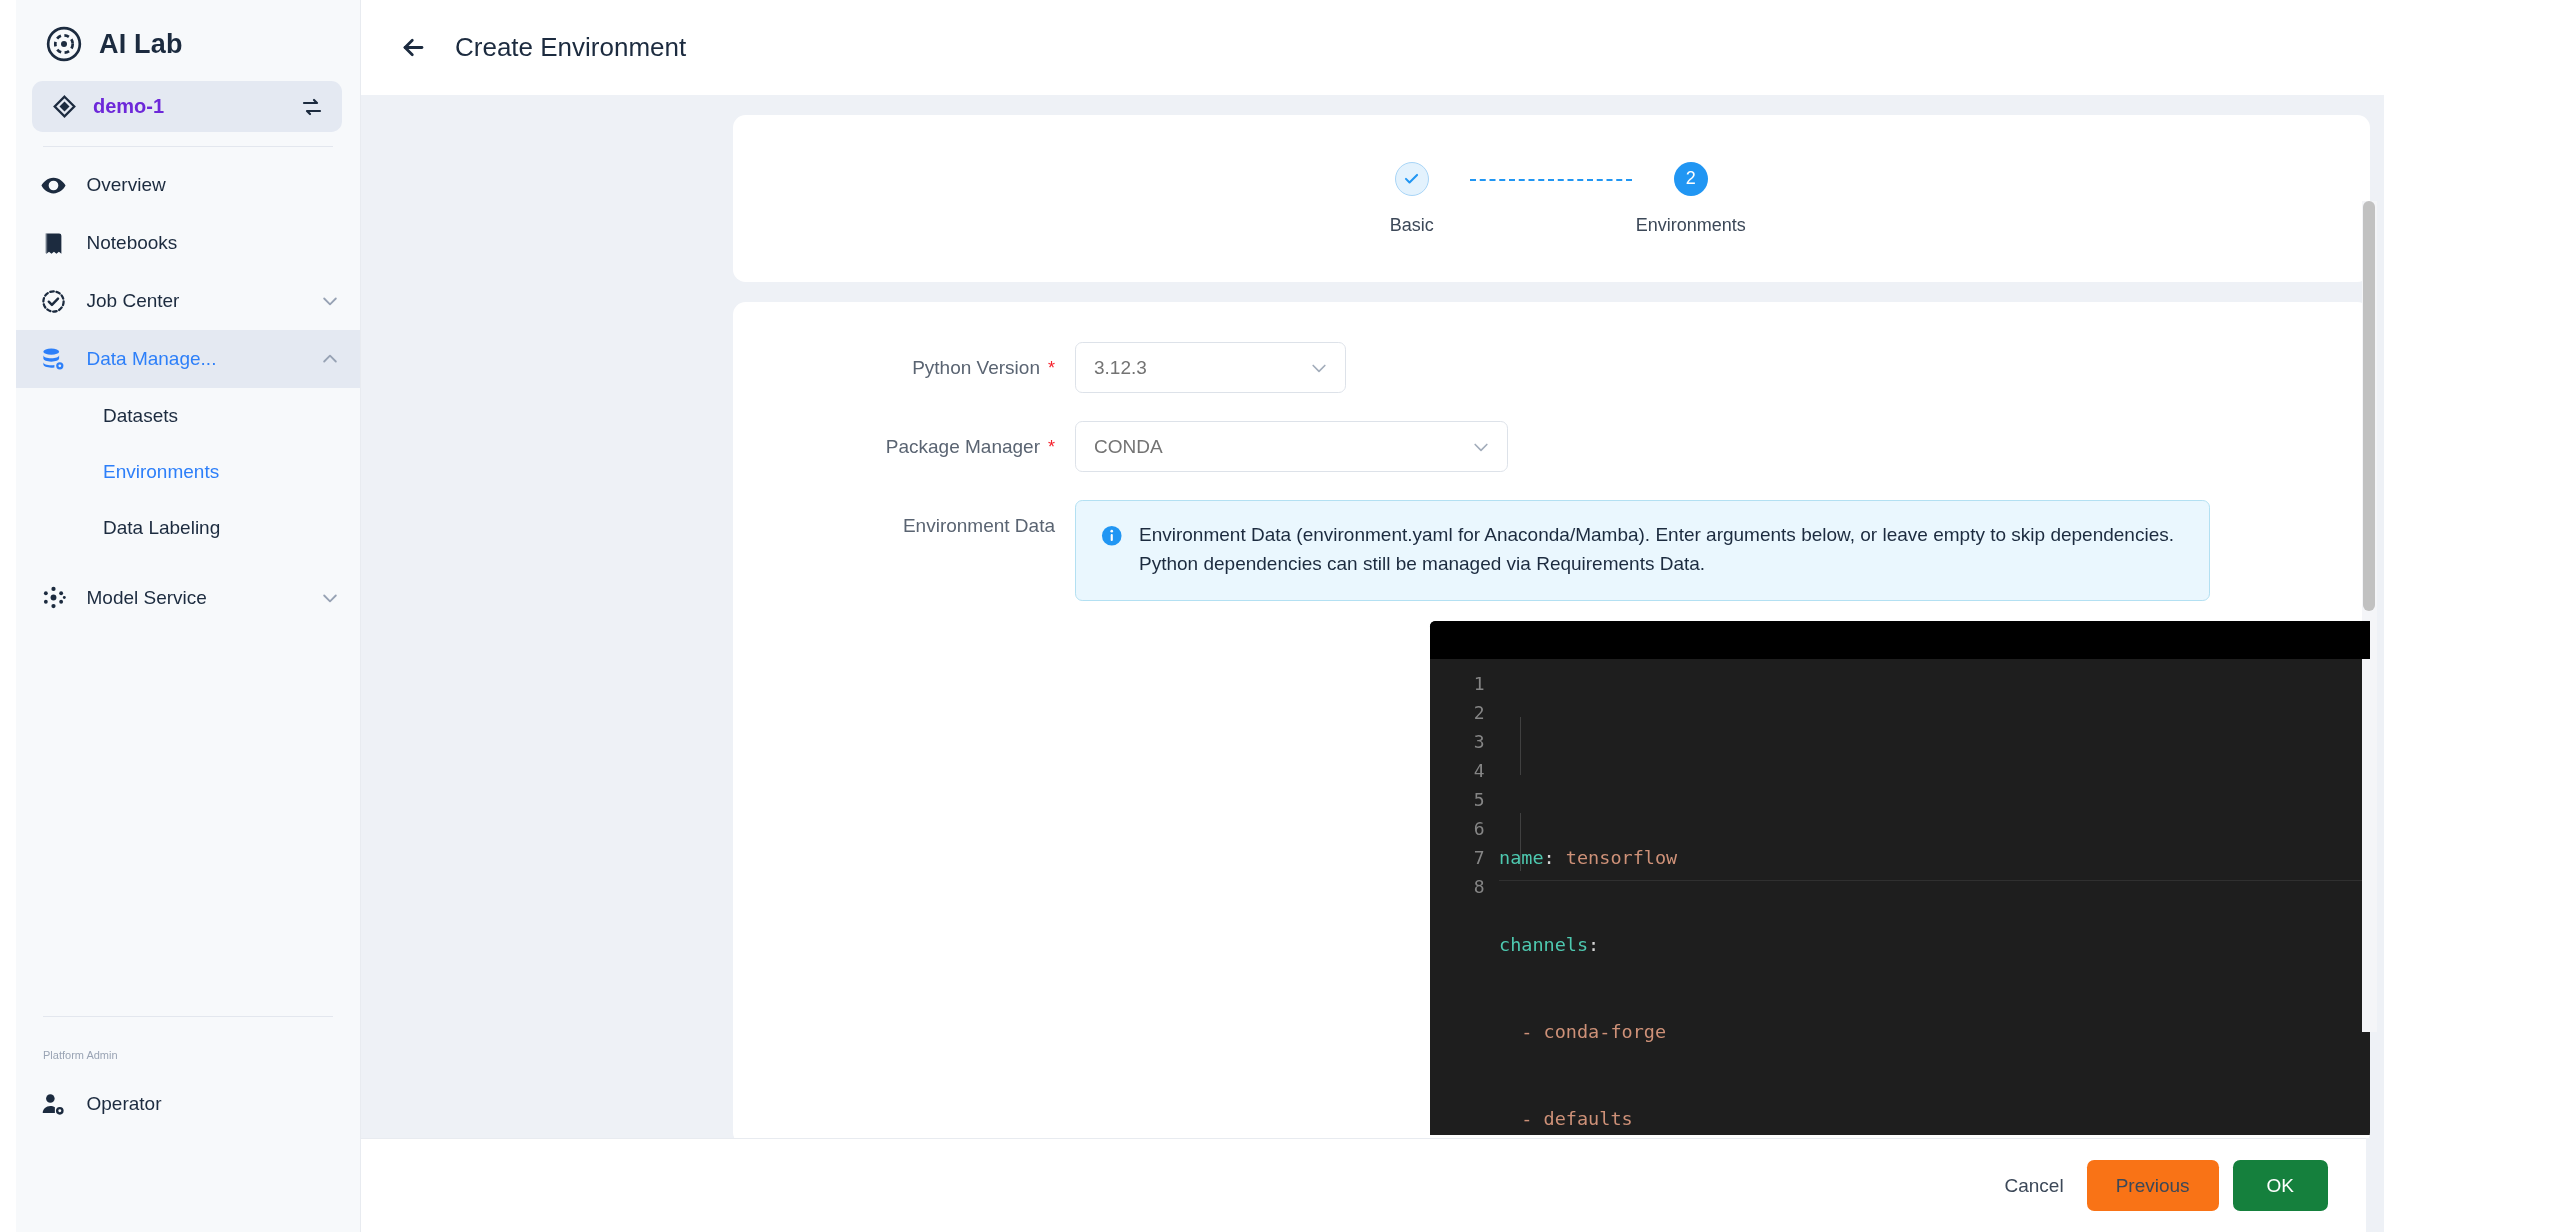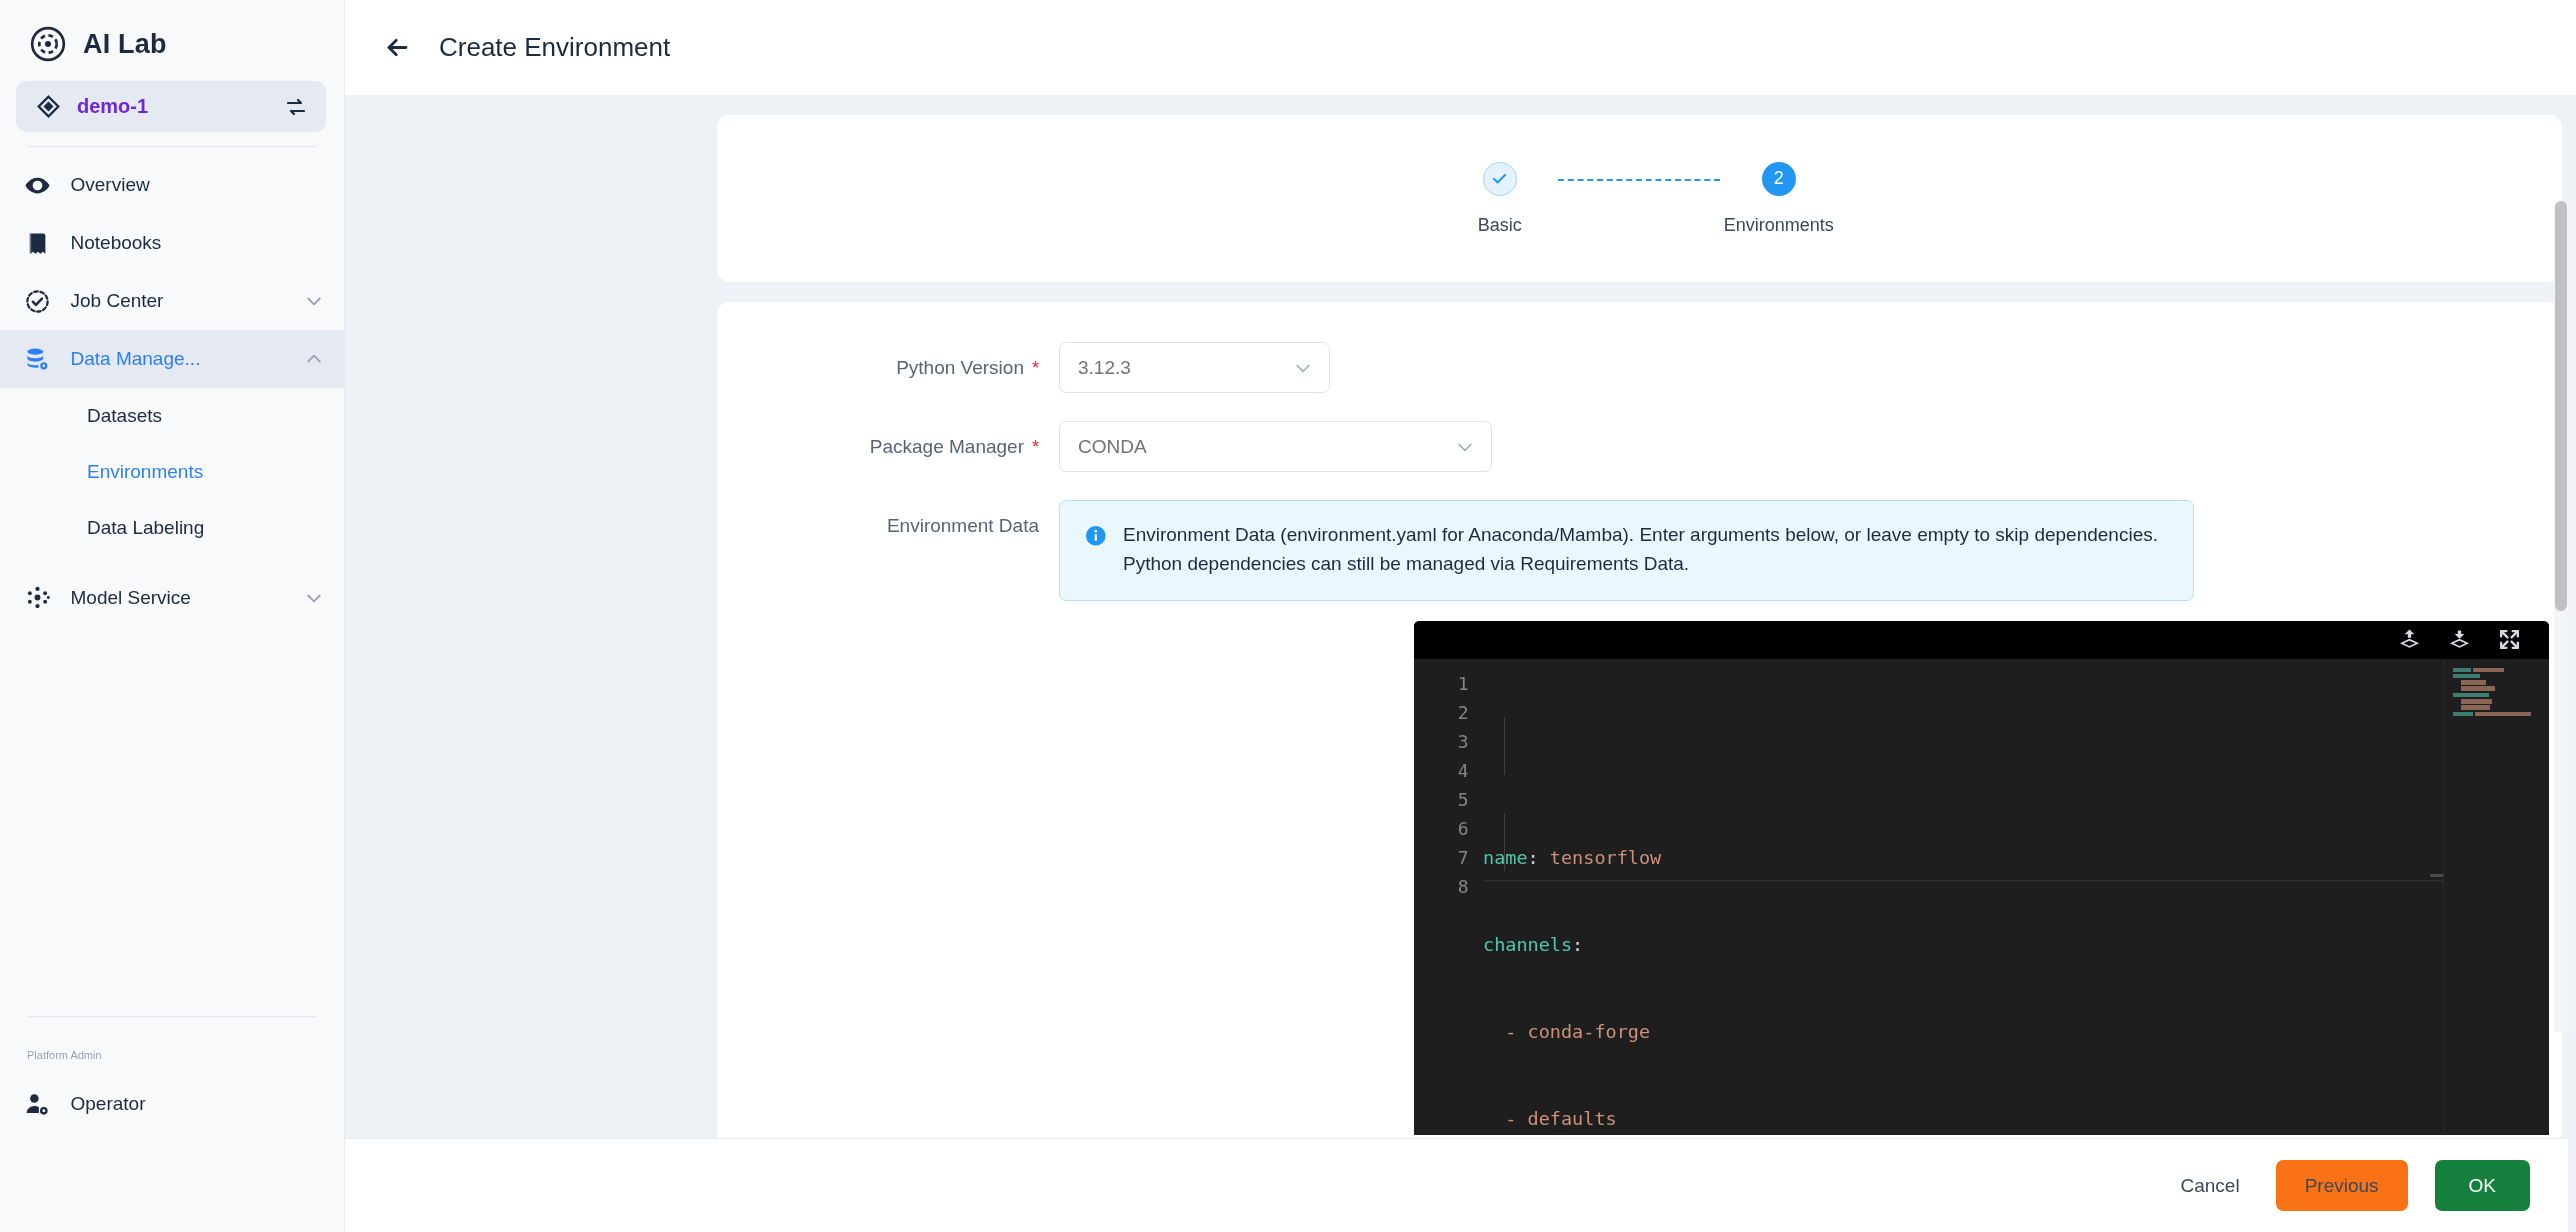--- a/index.html
+++ b/index.html
@@ -2,21 +2,21 @@
 <html style="font-size:14.4px"><head>
 <meta charset="utf-8">
 <style>
   * { box-sizing: border-box; margin: 0; padding: 0; }
   html, body {
     width: 2576px; height: 1232px;
     font-family: "Liberation Sans", sans-serif;
     background: #ffffff;
     overflow: hidden;
   }
-  .app { display: flex; width: 2576px; height: 1232px; position: relative; }
+  .app { display: flex; width: 2384px; height: 1232px; position: relative; padding-left: 16px; }
 
   
   .sidebar {
     width: 345px; height: 1232px;
     background: #f7f9fb;
     border-right: 0.9px solid #e8ebf0;
     flex: 0 0 345px;
     position: relative;
     display: flex; flex-direction: column;
   }
@@ -205,24 +205,24 @@
     position: absolute; right: 7.2px; top: 106px; width: 14.4px; bottom: 106px;
     background: #f4f5f8;
   }
   .page-scroll-thumb {
     position: absolute; right: 1.8px; top: 0; width: 11.7px; height: 410px;
     background: #c1c1c1; border-radius: 6.3px;
   }
 
   
   .footer {
-    position: absolute; left: 0; right: 8px; bottom: 0; height: 94px;
+    position: absolute; left: 0; right: 18px; bottom: 0; height: 94px;
     background: #ffffff; border-top: 0.9px solid #e8ebf0;
     display: flex; align-items: center; justify-content: flex-end;
-    gap: 27px; padding-right: 38px;
+    gap: 14px; padding-right: 38px;
   }
   .btn {
     height: 51px; border-radius: 7.2px; border: none;
     font-size: 19px; cursor: pointer;
     font-family: "Liberation Sans", sans-serif;
     display: flex; align-items: center; justify-content: center;
   }
   .btn-text { background: transparent; color: #3c4858; padding: 0 9px; }
   .btn-sec { background: #f97316; color: #3c4858; padding: 0 29px; }
   .btn-pri { background: #15803d; color: #ffffff; padding: 0 34px; }

